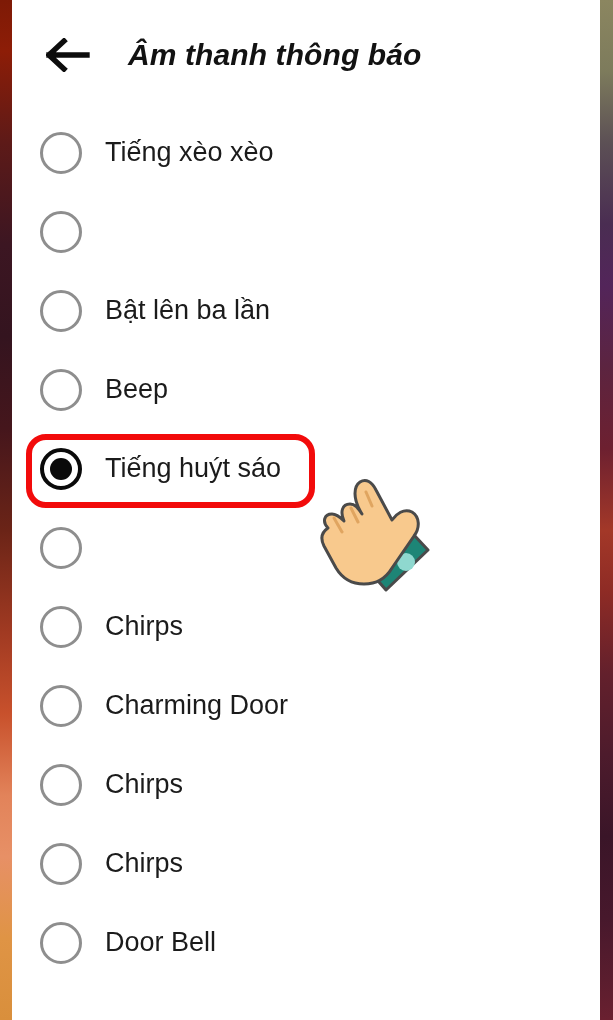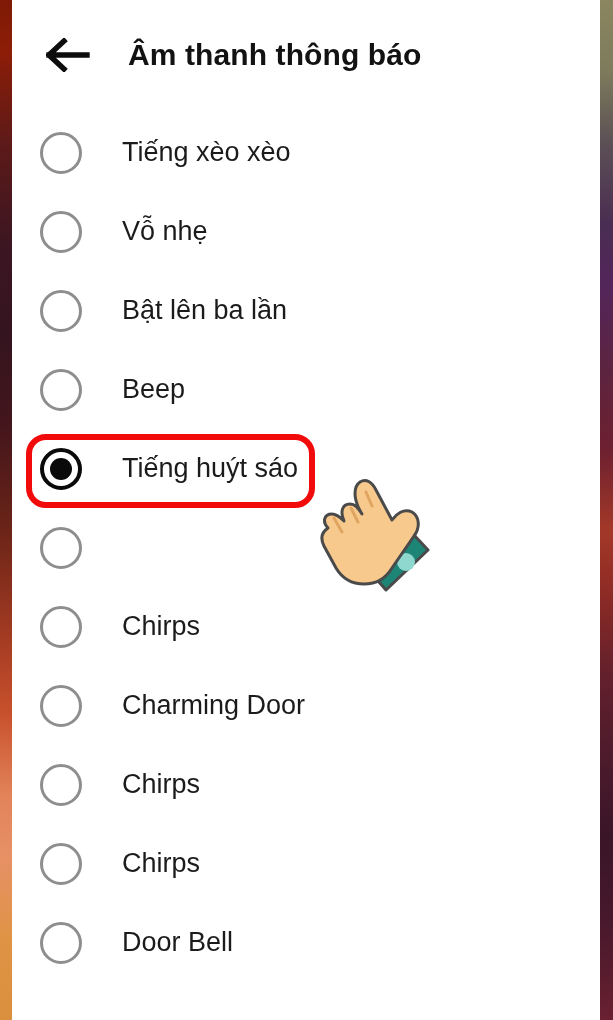--- a/index.html
+++ b/index.html
@@ -105,20 +105,21 @@
     position: absolute;
     left: 116px;
     top: 0;
     height: 110px;
     line-height: 110px;
     font-size: 30px;
     font-weight: bold;
     color: #121212;
     letter-spacing: 0.1px;
     white-space: nowrap;
+    font-style: italic;
   }
 
   
   #options-list {
     position: absolute;
     left: 0;
     top: 113px;
     width: 588px;
   }
   .option-row {
@@ -153,21 +154,21 @@
     top: 50%;
     width: 22px;
     height: 22px;
     margin-left: -11px;
     margin-top: -11px;
     border-radius: 50%;
     background: #0a0a0a;
   }
   .option-label {
     position: absolute;
-    left: 110px;
+    left: 93px;
     font-size: 27px;
     color: #1b1b1b;
     white-space: nowrap;
   }
 
   
   #selection-highlight {
     position: absolute;
     left: 14px;
     top: 434px;
@@ -213,21 +214,20 @@
       <div id="page-title">Âm thanh thông báo</div>
     </div>
 
     <div id="options-list">
         <div class="option-row">
           <span class="radio"></span>
           <span class="option-label">Tiếng xèo xèo</span>
         </div>
         <div class="option-row">
           <span class="radio"></span>
-          <span class="option-label">Vỗ nhẹ</span>
         </div>
         <div class="option-row">
           <span class="radio"></span>
           <span class="option-label">Bật lên ba lần</span>
         </div>
         <div class="option-row">
           <span class="radio"></span>
           <span class="option-label">Beep</span>
         </div>
         <div class="option-row selected">

